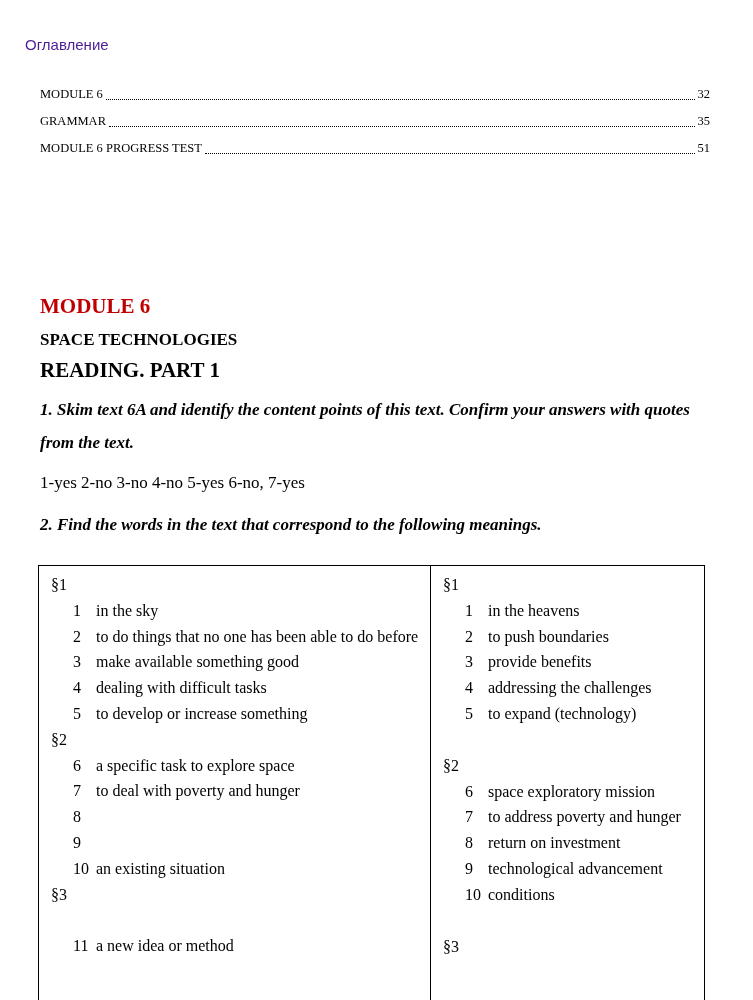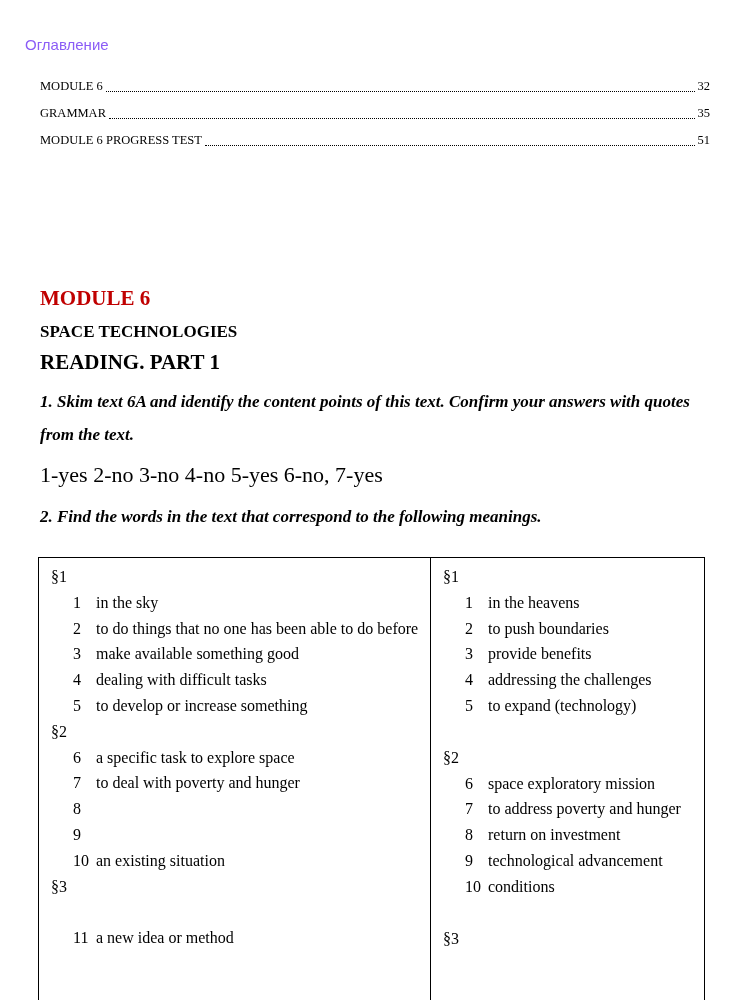--- a/index.html
+++ b/index.html
@@ -8,25 +8,25 @@
     width: 753px;
     height: 1000px;
     overflow: hidden;
     font-family: "Liberation Serif", serif;
     color: #000000;
     position: relative;
   }
 
   
   .toc-heading {
-    margin: 36px 0 18px 25px;
+    margin: 36px 0 26px 25px;
     font-family: "Liberation Sans", sans-serif;
     font-size: 15px;
     line-height: 18px;
-    color: #8b5cf6;
+    color: #4c1d95;
   }
   .toc-list { margin: 0 43px 0 40px; }
   .toc-entry {
     display: flex;
     align-items: flex-end;
     height: 27px;
     font-size: 12.5px;
     line-height: 20px;
     cursor: pointer;
   }
@@ -62,21 +62,21 @@
   }
   .task-text {
     margin-top: 12px;
     font-size: 17px;
     line-height: 33px;
     font-weight: bold;
     font-style: italic;
   }
   .answers-line {
     margin-top: 10px;
-    font-size: 22px;
+    font-size: 17px;
     line-height: 27px;
   }
   .task-text-2 {
     margin-top: 12px;
     font-size: 17px;
     line-height: 33px;
     font-weight: bold;
     font-style: italic;
   }
 

